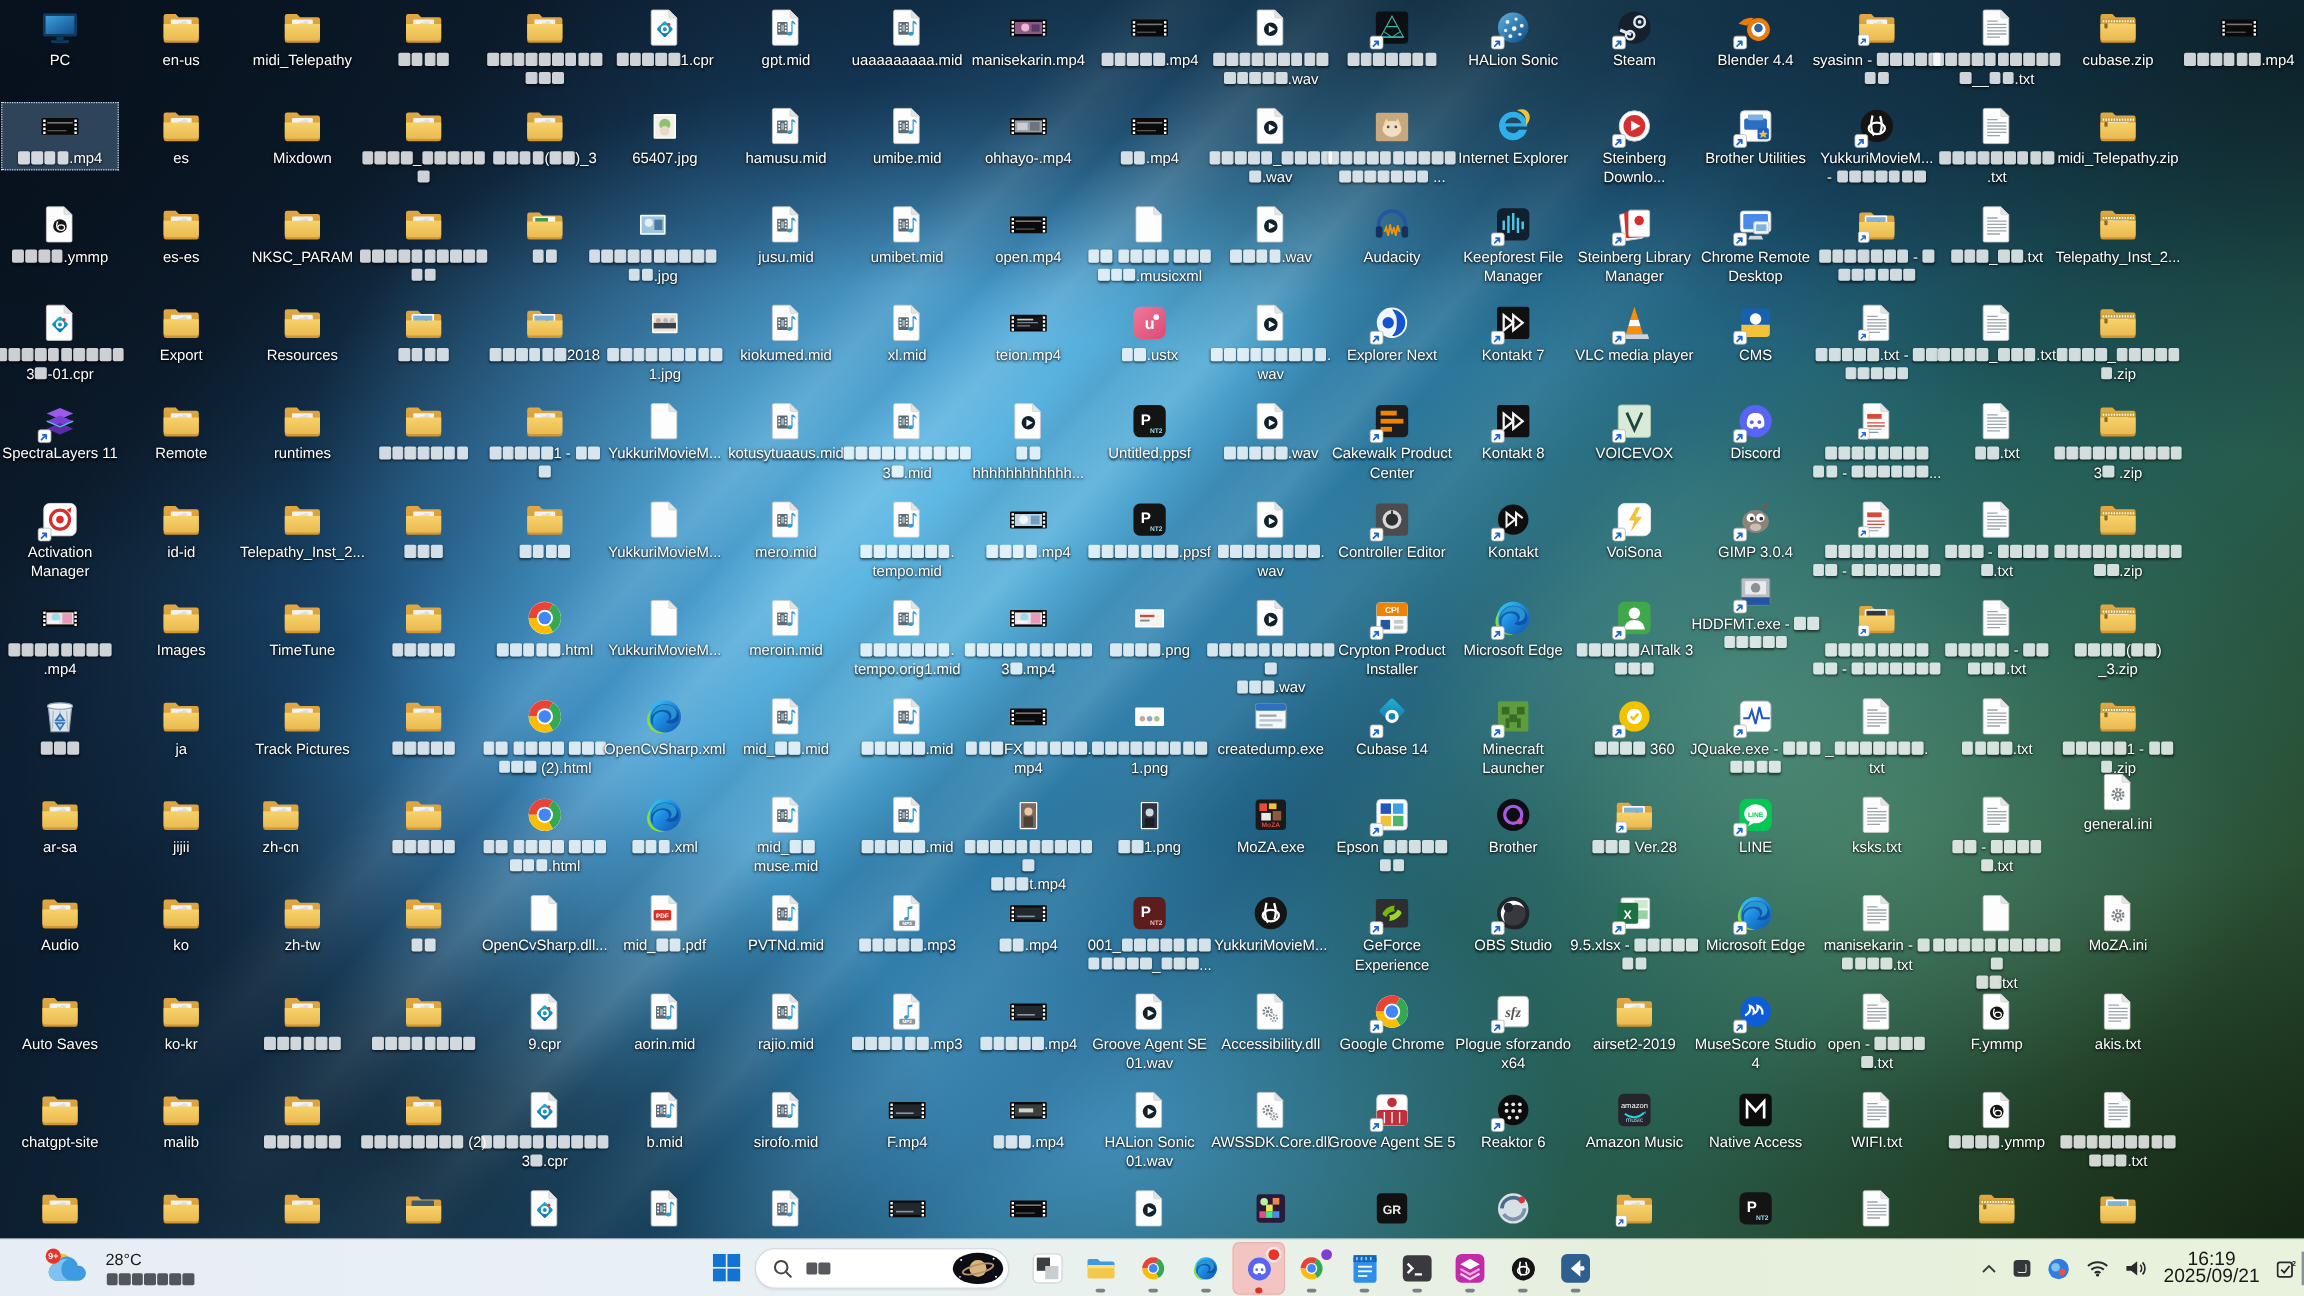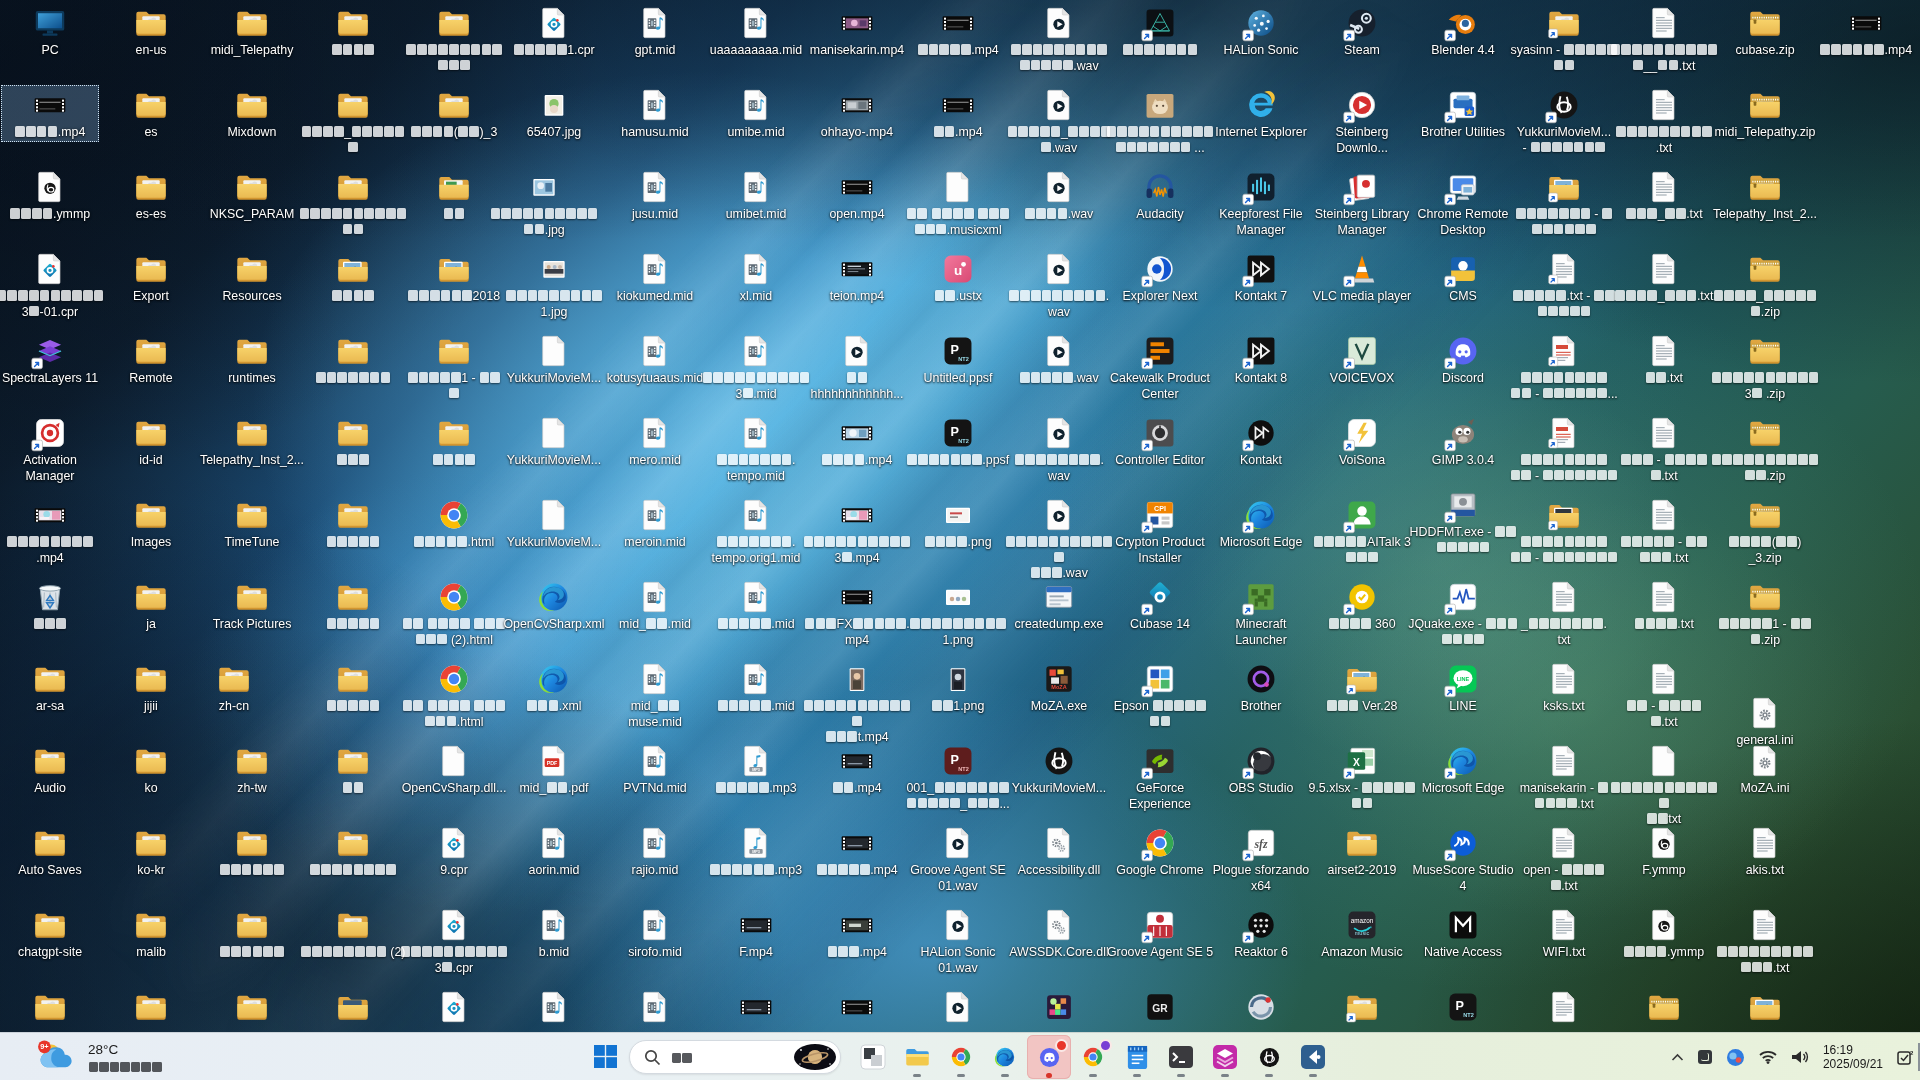--- a/index.html
+++ b/index.html
@@ -42,21 +42,21 @@
 #saturn{margin-right:3px}
 #ticonrow{position:absolute;left:851px;top:0;height:48px;display:flex;align-items:center}
 .tic{position:relative;width:44px;height:44px;display:flex;align-items:center;justify-content:center;border-radius:6px;margin:0 0}
 .tic.act{background:#f2c5c3;box-shadow:0 0 0 1px #e8b0ae inset}
 .ind{position:absolute;bottom:2px;left:50%;margin-left:-4px;width:8px;height:3px;border-radius:2px;background:#7a8288}
 .ind.red{background:#d8352a;width:6px;height:5px;border-radius:3px;margin-left:-3px;bottom:1px}
 .badge{position:absolute;top:4px;right:3px;width:13px;height:13px;border-radius:7px;border:2px solid #fae8e6}
 #tray{position:absolute;right:6px;top:0;height:48px;display:flex;align-items:center;gap:14px}
 .ime{display:inline-block;width:14px;height:14px;background:#33373b;border-radius:3px;position:relative}
 .ime:after{content:"";position:absolute;inset:3px;border:1.5px solid #e8f0dc;border-radius:2px;border-top:none;border-left:none}
-#clock{font-size:12px;color:#1a1a1a;text-align:left;line-height:14px}
+#clock{font-size:16px;color:#1a1a1a;text-align:center;line-height:14px}
 #edgebar{position:absolute;right:0;top:10px;width:2px;height:28px;background:#8a9298}
 </style></head><body>
 <div id="wall"></div>
 <svg width="0" height="0" style="position:absolute">
 <defs>
 <linearGradient id="gf" x1="0" y1="0" x2="0" y2="1">
         <stop offset="0" stop-color="#f7d269"></stop>
         <stop offset="1" stop-color="#eaba52"></stop>
       </linearGradient>
 <linearGradient id="gfd" x1="0" y1="0" x2="0" y2="1">
@@ -2216,21 +2216,21 @@
   </div>
 <div class="c" style="left:1413px;top:412px">
     <svg class="i i38" viewBox="0 0 48 48">
       <use href="#gimp"></use>
       <use href="#ar"></use>
     </svg>
     <div class="l">
       <div>GIMP 3.0.4</div>
     </div>
   </div>
-<div class="c" style="left:1413px;top:484px">
+<div class="c" style="left:1413px;top:472px">
     <svg class="i i38" viewBox="0 0 48 48">
       <use href="#hddfmt"></use>
       <use href="#ar"></use>
     </svg>
     <div class="l">
       <div>HDDFMT.exe - <b></b><b></b></div>
       <div><b></b><b></b><b></b><b></b><b></b></div>
     </div>
   </div>
 <div class="c" style="left:1413px;top:576px">
@@ -2571,21 +2571,21 @@
   </div>
 <div class="c" style="left:1715px;top:576px">
     <svg class="i" viewBox="0 0 48 48">
       <use href="#foz"></use>
     </svg>
     <div class="l">
       <div><b></b><b></b><b></b><b></b><b></b>1 - <b></b><b></b></div>
       <div><b></b>.zip</div>
     </div>
   </div>
-<div class="c" style="left:1715px;top:692px">
+<div class="c" style="left:1715px;top:639px">
     <svg class="i" viewBox="0 0 48 48">
       <use href="#ini"></use>
     </svg>
     <div class="l">
       <div>general.ini</div>
     </div>
   </div>
 <div class="c" style="left:1715px;top:740px">
     <svg class="i" viewBox="0 0 48 48">
       <use href="#ini"></use>

